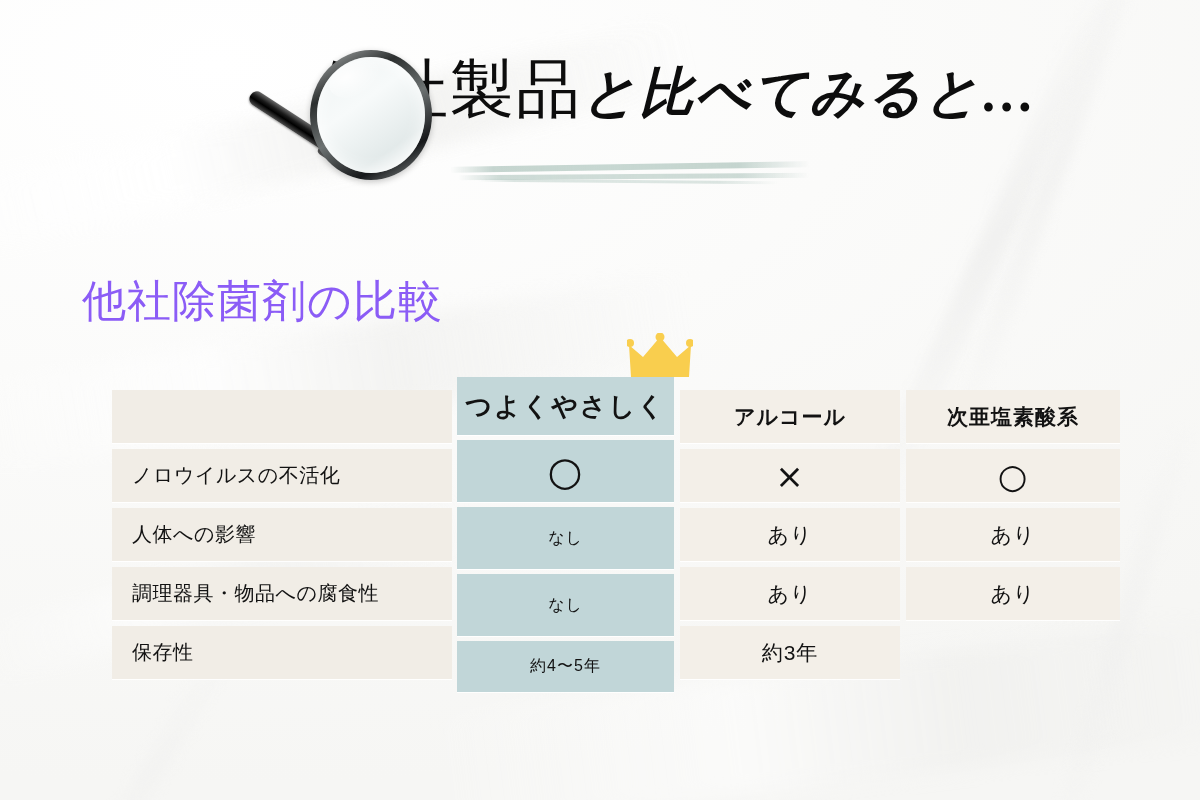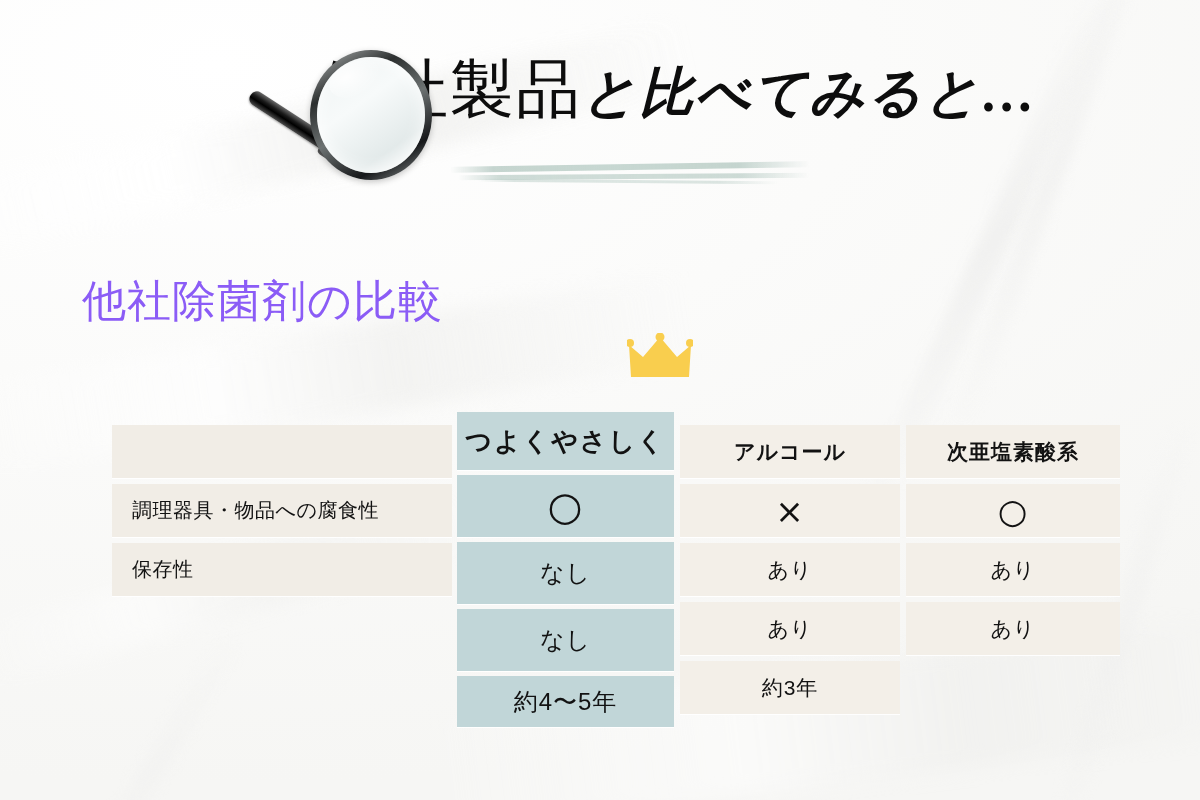--- a/index.html
+++ b/index.html
@@ -114,21 +114,21 @@
     font-size:44px;
     font-weight:400;
     letter-spacing:1px;
     color:#8b5cf6;
     white-space:nowrap;
   }
 
   
   #table { position:absolute; left:112px; top:377px; width:1008px; height:345px; }
 
-  .col { position:absolute;margin-top:35px; }
+  .col { position:absolute; }
 
   
   .col-label     { left:0px;   top:13px;  width:340px; }
   .col-featured  { left:345px; top:0px;   width:217px; }
   .col-alcohol   { left:568px; top:13px;  width:220px; }
   .col-chlorine  { left:794px; top:13px;  width:214px; }
 
   .cell {
     display:flex;
     align-items:center;
@@ -160,21 +160,21 @@
     font-weight:700;
     font-size:21px;
   }
   .col-alcohol .cell.mark, .col-chlorine .cell.mark { font-size:34px; }
 
   
   .col-featured .cell {
     height:62px;
     background:#c1d6d8;
     justify-content:center;
-    font-size:24px;
+    font-size:16px;
     letter-spacing:1px;
     margin-bottom:5px;
   }
   .col-featured .cell.head {
     height:58px;
     font-weight:700;
     font-size:26px;
     letter-spacing:2px;
     background:#c3d7d9;
   }
@@ -234,20 +234,22 @@
       <circle cx="3" cy="10" r="4" fill="#f9ce4e"></circle>
       <circle cx="33" cy="4" r="4.5" fill="#f9ce4e"></circle>
       <circle cx="63" cy="10" r="4" fill="#f9ce4e"></circle>
     </svg>
   </div>
 
   <div id="table">
 
     <div class="col col-label">
       <div class="cell head"></div>
+      <div class="cell">ノロウイルスの不活化</div>
+      <div class="cell">人体への影響</div>
       <div class="cell">調理器具・物品への腐食性</div>
       <div class="cell">保存性</div>
     </div>
 
     <div class="col col-featured">
       <div class="cell head">つよくやさしく</div>
       <div class="cell mark">
           <span class="mark-glyph">○</span>
         </div>
       <div class="cell">なし</div>

